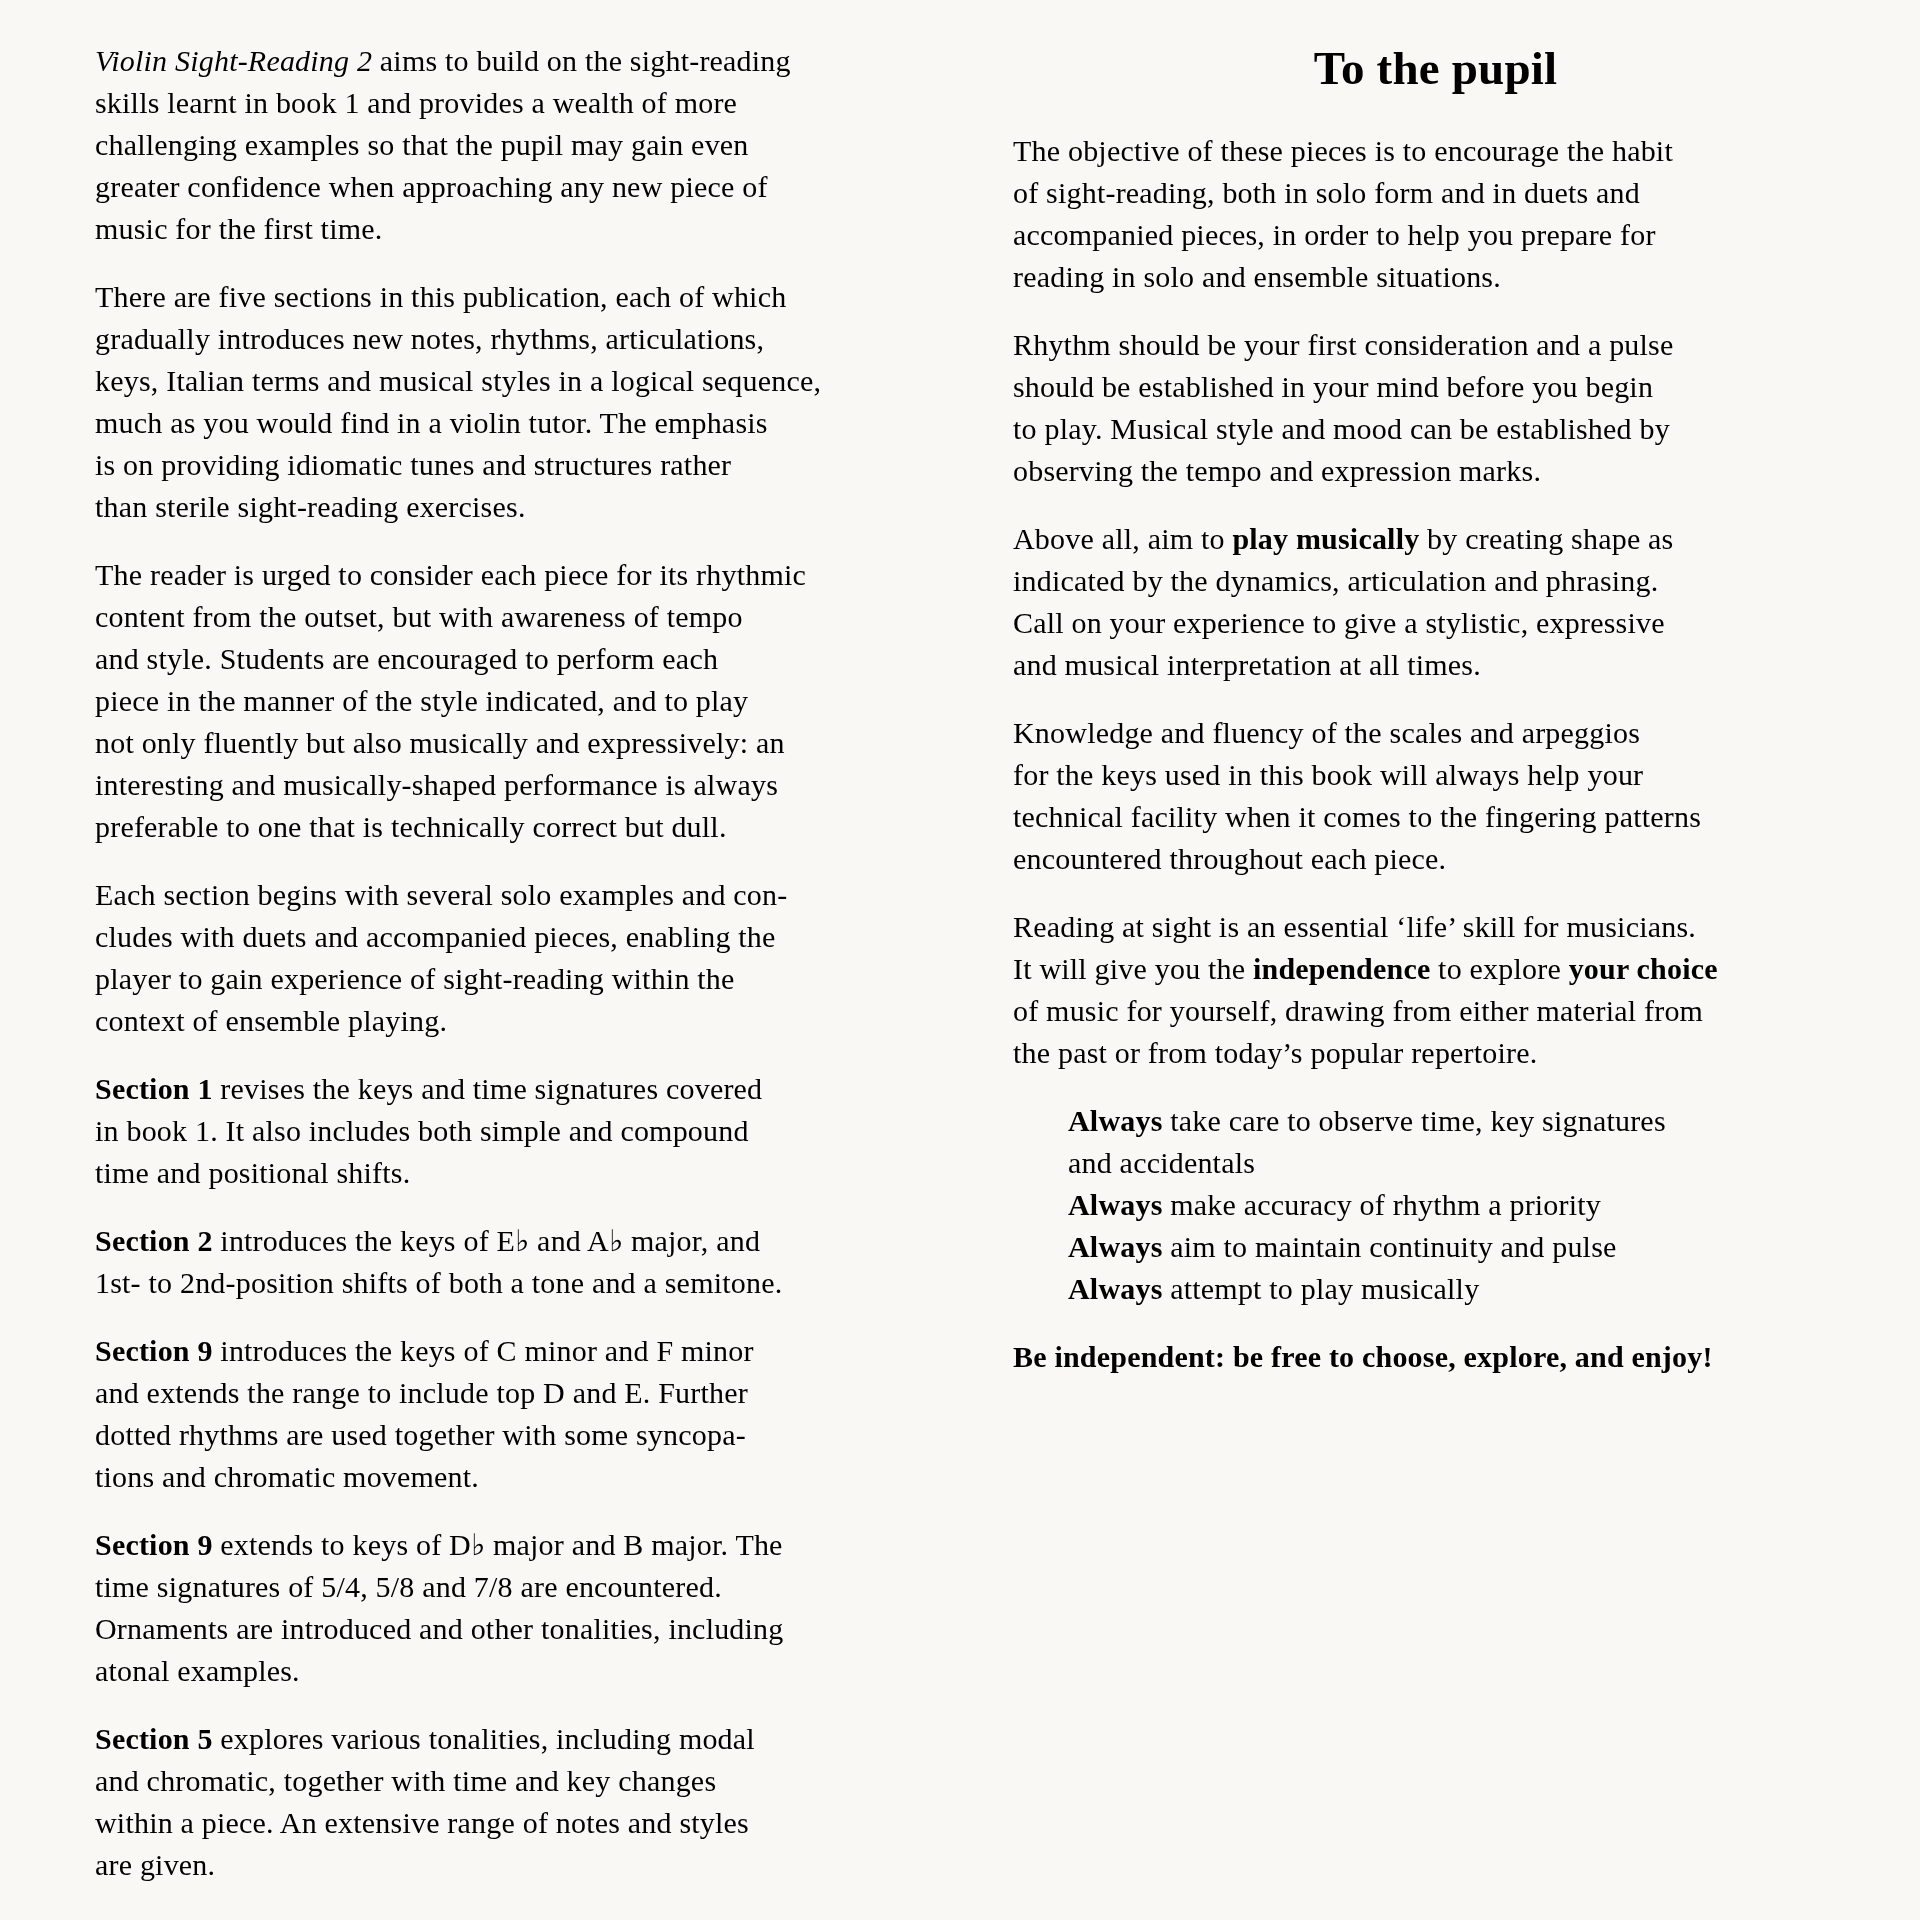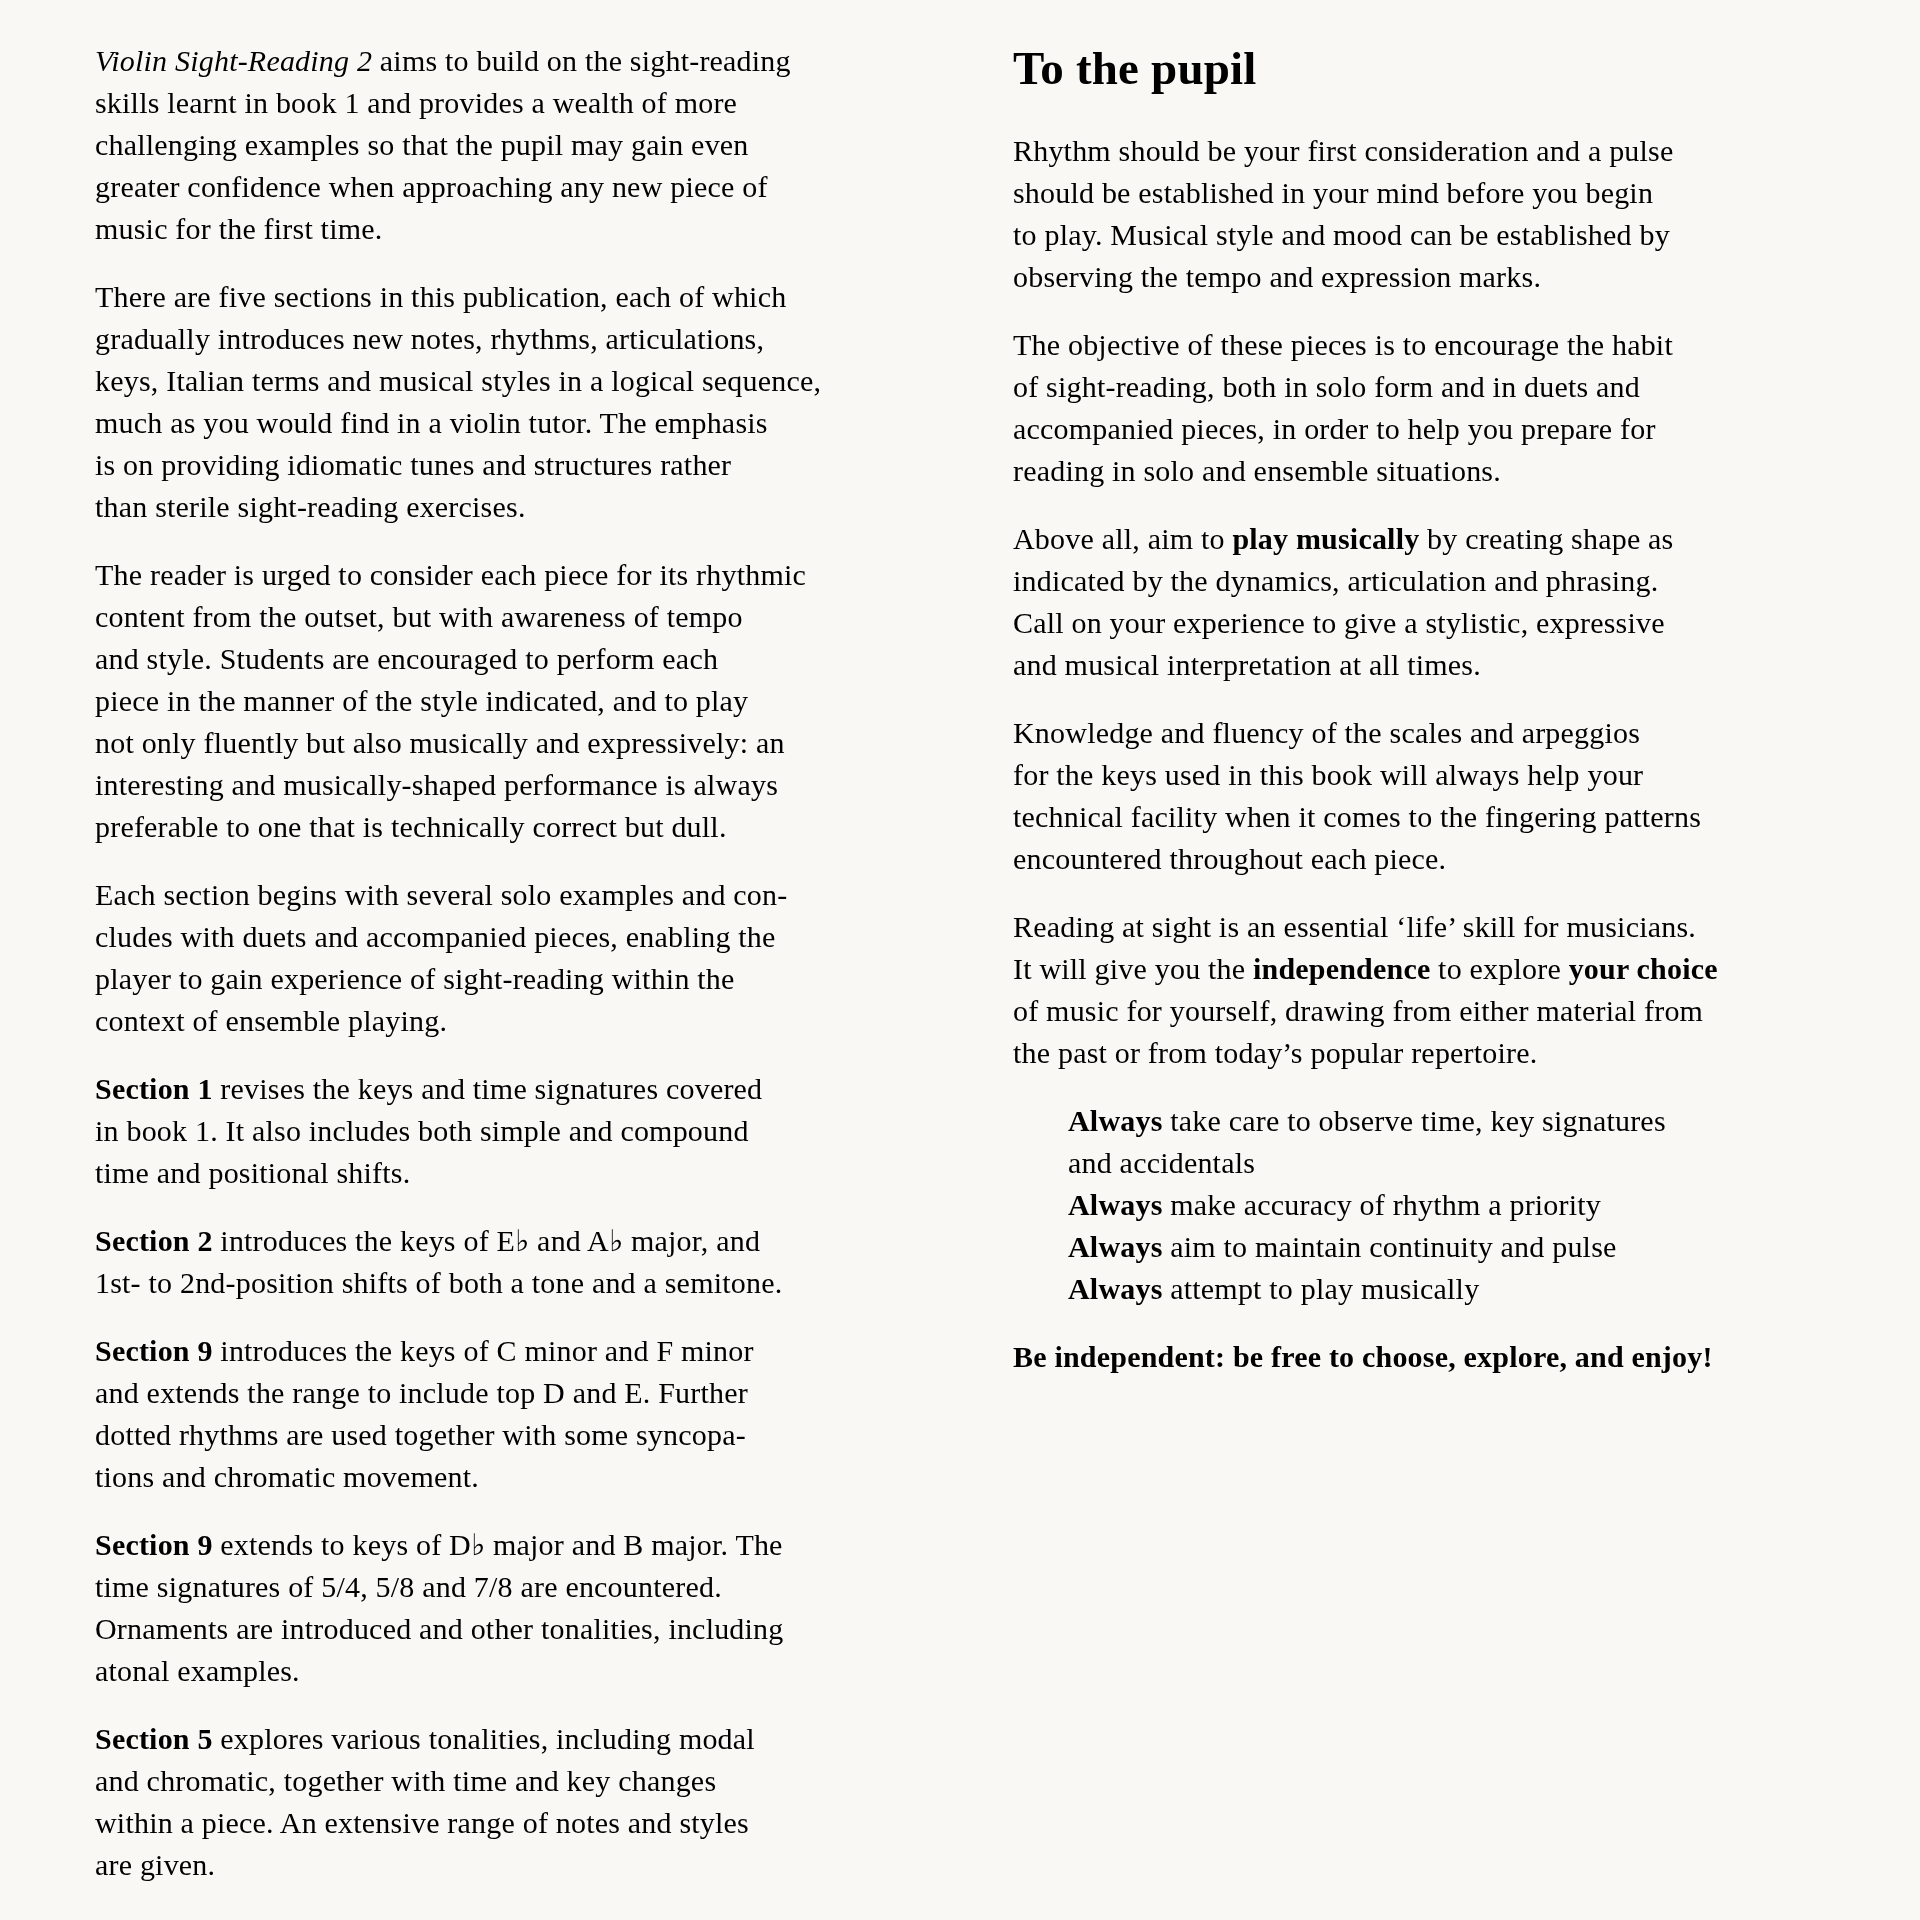--- a/index.html
+++ b/index.html
@@ -41,20 +41,21 @@
     padding-left: 55px;
   }
   .b { font-weight: bold; margin-top: 40px; }
   .i { font-style: italic; }
   .heading {
     font-size: 47px;
     line-height: 56px;
     font-weight: bold;
     margin: 0 0 34px 0;
     letter-spacing: 0.2px;
+    text-align: center;
   }
 </style>
 </head>
 <body>
 
 <div class="page">
   <div class="col col-left">
       <p class="para"><span class="i">Violin Sight-Reading 2</span><span> aims to build on the sight-reading
 skills learnt in book 1 and provides a wealth of more
 challenging examples so that the pupil may gain even
@@ -92,28 +93,28 @@
 atonal examples.</span></p>
       <p class="para"><span class="b">Section 5</span><span> explores various tonalities, including modal
 and chromatic, together with time and key changes
 within a piece. An extensive range of notes and styles
 are given.</span></p>
     </div>
 
   <div class="col col-right">
     <h1 class="heading">To the pupil</h1>
     <div>
+        <p class="para"><span>The objective of these pieces is to encourage the habit
+of sight-reading, both in solo form and in duets and
+accompanied pieces, in order to help you prepare for
+reading in solo and ensemble situations.</span></p>
         <p class="para"><span>Rhythm should be your first consideration and a pulse
 should be established in your mind before you begin
 to play. Musical style and mood can be established by
 observing the tempo and expression marks.</span></p>
-        <p class="para"><span>The objective of these pieces is to encourage the habit
-of sight-reading, both in solo form and in duets and
-accompanied pieces, in order to help you prepare for
-reading in solo and ensemble situations.</span></p>
         <p class="para"><span>Above all, aim to </span><span class="b">play musically</span><span> by creating shape as
 indicated by the dynamics, articulation and phrasing.
 Call on your experience to give a stylistic, expressive
 and musical interpretation at all times.</span></p>
         <p class="para"><span>Knowledge and fluency of the scales and arpeggios
 for the keys used in this book will always help your
 technical facility when it comes to the fingering patterns
 encountered throughout each piece.</span></p>
         <p class="para"><span>Reading at sight is an essential ‘life’ skill for musicians.
 It will give you the </span><span class="b">independence</span><span> to explore </span><span class="b">your choice</span><span>

